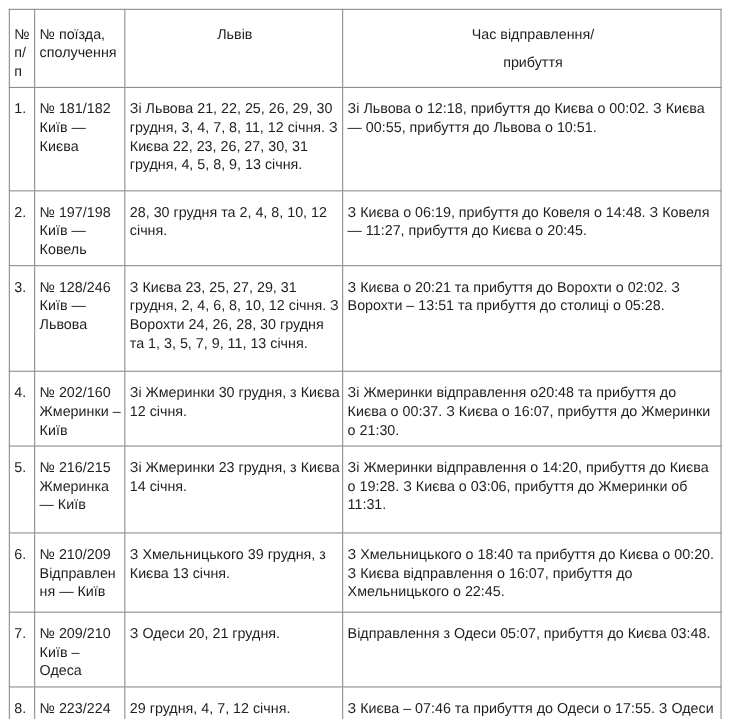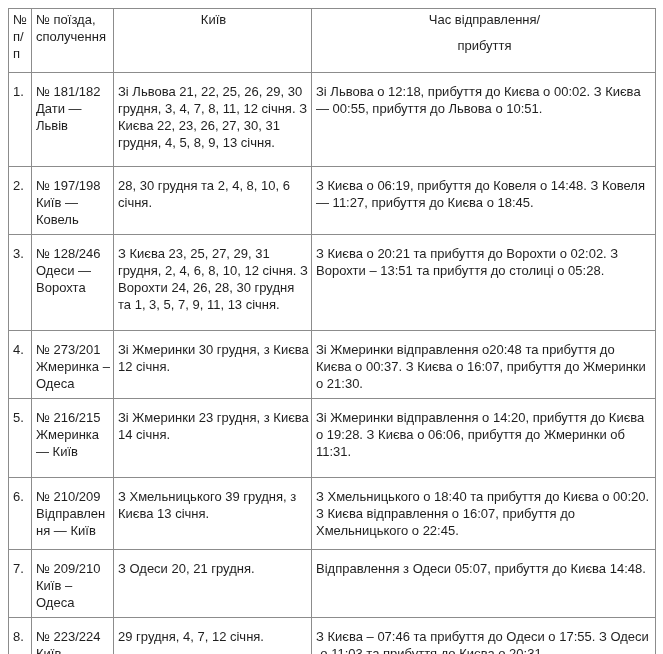--- a/index.html
+++ b/index.html
@@ -25,21 +25,21 @@
     border: 1px solid #8c8c8c;
     vertical-align: top;
     line-height: 17px;
     padding: 10px 2px 6px 4px;
     overflow: hidden;
     font-weight: normal;
     text-align: left;
     word-wrap: break-word;
   }
   .schedule th {
-    padding-top: 2px;
+    padding-top: 13px;
   }
   th.c-center { text-align: center; }
   .hdr-line2 { display: block; margin-top: 9px; }
   .train-no, .train-route { display: block; }
 
   
   tr.row-h  { height: 64px; }
   tr.row-1  { height: 94px; }
   tr.row-2  { height: 68px; }
   tr.row-3  { height: 96px; }
@@ -62,87 +62,87 @@
   <colgroup>
     <col class="c-num">
       <col class="c-train">
       <col class="c-dates">
       <col class="c-times">
   </colgroup>
   <thead>
     <tr class="row-h">
       <th>№ п/п</th>
       <th>№ поїзда, сполучення</th>
-      <th class="c-center">Київ</th>
+      <th class="c-center">Львів</th>
       <th class="c-center"><span>Час відправлення/</span><span class="hdr-line2">прибуття</span></th>
     </tr>
   </thead>
   <tbody>
     <tr class="row-1">
       <td>1.</td>
       <td>
           <span class="train-no">№ 181/182</span>
-          <span class="train-route">Дати — Львів</span>
+          <span class="train-route">Київ — Києва</span>
         </td>
       <td>Зі Львова 21, 22, 25, 26, 29, 30 грудня, 3, 4, 7, 8, 11, 12 січня. З Києва 22, 23, 26, 27, 30, 31 грудня, 4, 5, 8, 9, 13 січня.</td>
       <td>Зі Львова о 12:18, прибуття до Києва о 00:02. З Києва — 00:55, прибуття до Львова о 10:51.</td>
     </tr>
     <tr class="row-2">
       <td>2.</td>
       <td>
           <span class="train-no">№ 197/198</span>
           <span class="train-route">Київ — Ковель</span>
         </td>
-      <td>28, 30 грудня та 2, 4, 8, 10, 6 січня.</td>
-      <td>З Києва о 06:19, прибуття до Ковеля о 14:48. З Ковеля — 11:27, прибуття до Києва о 18:45.</td>
+      <td>28, 30 грудня та 2, 4, 8, 10, 12 січня.</td>
+      <td>З Києва о 06:19, прибуття до Ковеля о 14:48. З Ковеля — 11:27, прибуття до Києва о 20:45.</td>
     </tr>
     <tr class="row-3">
       <td>3.</td>
       <td>
           <span class="train-no">№ 128/246</span>
-          <span class="train-route">Одеси — Ворохта</span>
+          <span class="train-route">Київ — Львова</span>
         </td>
       <td>З Києва 23, 25, 27, 29, 31 грудня, 2, 4, 6, 8, 10, 12 січня. З Ворохти 24, 26, 28, 30 грудня та 1, 3, 5, 7, 9, 11, 13 січня.</td>
       <td>З Києва о 20:21 та прибуття до Ворохти о 02:02. З Ворохти – 13:51 та прибуття до столиці о 05:28.</td>
     </tr>
     <tr class="row-4">
       <td>4.</td>
       <td>
-          <span class="train-no">№ 273/201</span>
-          <span class="train-route">Жмеринка – Одеса</span>
+          <span class="train-no">№ 202/160</span>
+          <span class="train-route">Жмеринки – Київ</span>
         </td>
       <td>Зі Жмеринки 30 грудня, з Києва 12 січня.</td>
       <td>Зі Жмеринки відправлення о20:48 та прибуття до Києва о 00:37. З Києва о 16:07, прибуття до Жмеринки о 21:30.</td>
     </tr>
     <tr class="row-5">
       <td>5.</td>
       <td>
           <span class="train-no">№ 216/215</span>
           <span class="train-route">Жмеринка — Київ</span>
         </td>
       <td>Зі Жмеринки 23 грудня, з Києва 14 січня.</td>
-      <td>Зі Жмеринки відправлення о 14:20, прибуття до Києва о 19:28. З Києва о 06:06, прибуття до Жмеринки об 11:31.</td>
+      <td>Зі Жмеринки відправлення о 14:20, прибуття до Києва о 19:28. З Києва о 03:06, прибуття до Жмеринки об 11:31.</td>
     </tr>
     <tr class="row-6">
       <td>6.</td>
       <td>
           <span class="train-no">№ 210/209</span>
           <span class="train-route">Відправлення — Київ</span>
         </td>
       <td>З Хмельницького 39 грудня, з Києва 13 січня.</td>
       <td>З Хмельницького о 18:40 та прибуття до Києва о 00:20. З Києва відправлення о 16:07, прибуття до Хмельницького о 22:45.</td>
     </tr>
     <tr class="row-7">
       <td>7.</td>
       <td>
           <span class="train-no">№ 209/210</span>
           <span class="train-route">Київ – Одеса</span>
         </td>
       <td>З Одеси 20, 21 грудня.</td>
-      <td>Відправлення з Одеси 05:07, прибуття до Києва 14:48.</td>
+      <td>Відправлення з Одеси 05:07, прибуття до Києва 03:48.</td>
     </tr>
     <tr class="row-8">
       <td>8.</td>
       <td>
           <span class="train-no">№ 223/224</span>
           <span class="train-route">Київ — Одеса</span>
         </td>
       <td>29 грудня, 4, 7, 12 січня.</td>
       <td>З Києва – 07:46 та прибуття до Одеси о 17:55. З Одеси -о 11:03 та прибуття до Києва о 20:31.</td>
     </tr>

